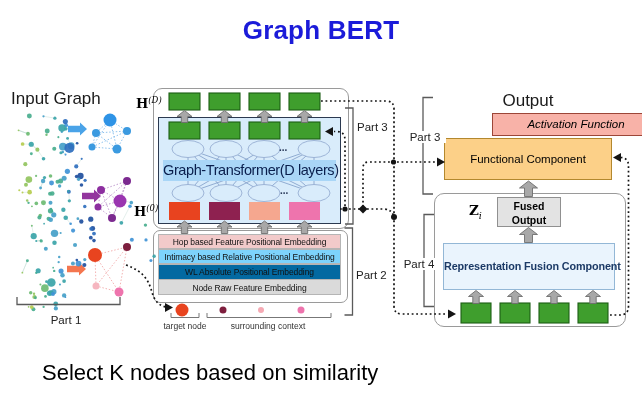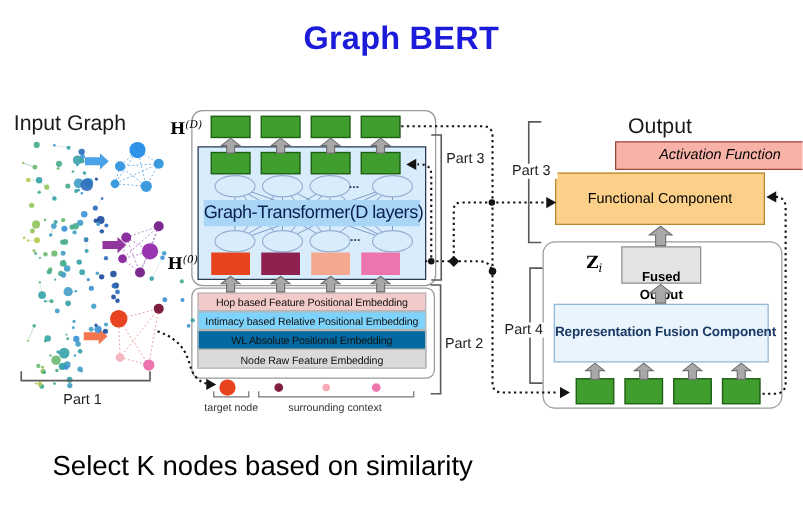--- a/index.html
+++ b/index.html
@@ -28,21 +28,21 @@
   <div class="abs bluebox"></div>
   <div class="abs panel" style="left:153px;top:230px;width:193px;height:71px;border-radius:7px;"></div>
   <div class="abs embrow" style="top: 234px; height: 15px; line-height: 15px; background-color: rgb(242, 202, 202);">Hop based Feature Positional Embedding</div>
   <div class="abs embrow" style="top: 249px; height: 15px; line-height: 15px; background-color: #7dd3fc;">Intimacy based Relative Positional Embedding</div>
   <div class="abs embrow" style="top: 264px; height: 30px; line-height: 15px; background-color: #0369a1;">WL Absolute Positional Embedding</div>
   <div class="abs embrow" style="top: 279px; height: 16px; line-height: 16px; background-color: rgb(218, 218, 218);">Node Raw Feature Embedding</div>
 
   <div class="abs panel" style="left:434px;top:193px;width:190px;height:132px;border-radius:10px;"></div>
   <div class="abs boxlabel" style="left: 444px; top: 113px; width: 168px; height: 23px; line-height: 21px; font-size: 11.5px; font-style: italic; border: 1.2px solid rgb(156, 70, 56); background-color: rgb(248, 178, 168); margin-left: 48px;">Activation Function</div>
   <div class="abs boxlabel" style="left: 444px; top: 138px; width: 168px; height: 42px; line-height: 40px; font-size: 11.5px; border: 1.2px solid rgb(179, 136, 46); background-color: rgb(252, 208, 136);">Functional Component</div>
-  <div class="abs boxlabel" style="left:497px;top:197px;width:64px;height:30px;background:#e3e3e3;border:1.4px solid #909090;font-size:10.5px;font-weight:600;line-height:14px;padding-top:17px;"><span>Fused</span><br><span>Output</span></div>
+  <div class="abs boxlabel" style="left:497px;top:197px;width:64px;height:30px;background:#e3e3e3;border:1.4px solid #909090;font-size:10.5px;font-weight:600;line-height:14px;padding-top:1px;"><span>Fused</span><br><span>Output</span></div>
   <div class="abs boxlabel" style="left: 443px; top: 243px; width: 172px; height: 47px; line-height: 45px; font-size: 10.8px; font-weight: 600; letter-spacing: -0.1px; border: 1px solid rgb(147, 183, 214); background-color: rgb(234, 244, 253); color: rgb(28, 58, 102);">Representation Fusion Component</div>
 
   <svg class="layer" width="642" height="407" id="svgnet" style="z-index:2">
       <line x1="188" y1="149" x2="188" y2="193" stroke="#7e9cc8" stroke-width="0.8"></line>
       <line x1="188" y1="149" x2="226" y2="193" stroke="#7e9cc8" stroke-width="0.8"></line>
       <line x1="188" y1="149" x2="264" y2="193" stroke="#7e9cc8" stroke-width="0.8"></line>
       <line x1="188" y1="149" x2="314" y2="193" stroke="#7e9cc8" stroke-width="0.8"></line>
       <line x1="226" y1="149" x2="188" y2="193" stroke="#7e9cc8" stroke-width="0.8"></line>
       <line x1="226" y1="149" x2="226" y2="193" stroke="#7e9cc8" stroke-width="0.8"></line>
       <line x1="226" y1="149" x2="264" y2="193" stroke="#7e9cc8" stroke-width="0.8"></line>

